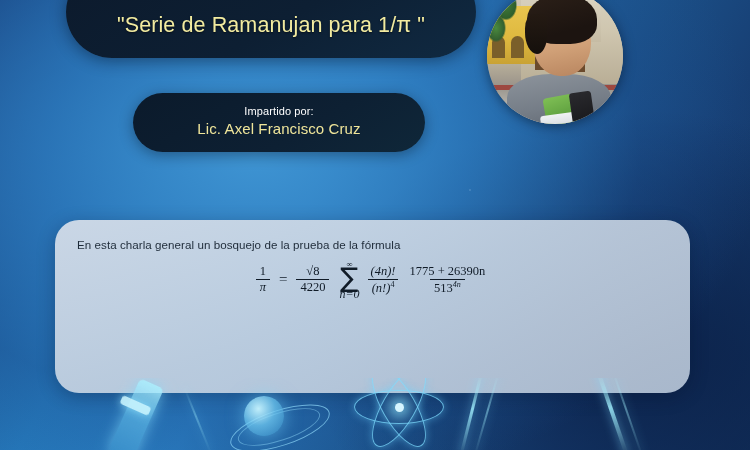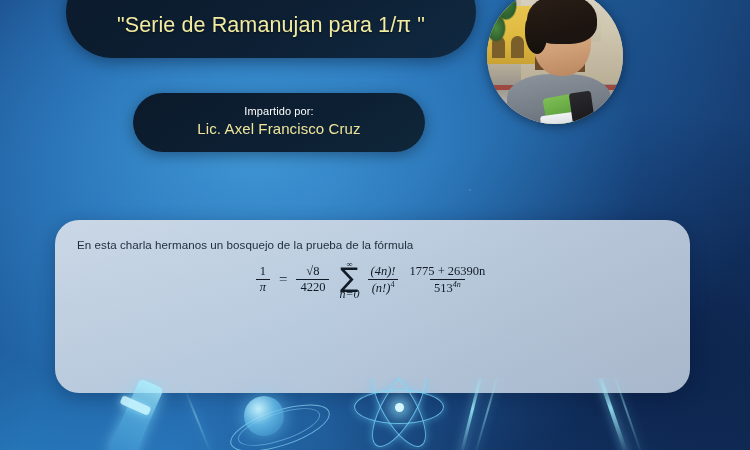--- a/index.html
+++ b/index.html
@@ -195,21 +195,21 @@
       <div class="person-hair"></div>
       <div class="person-hair2"></div>
       <div class="greenthing"></div>
       <div class="whitebox"></div>
       <div class="phone"></div>
     </div>
   </div>
 
   <div class="content-panel">
 
-    <div class="intro-line">En esta charla hermanos un bosquejo de la prueba de la fórmula</div>
+    <div class="intro-line">En esta charla general un bosquejo de la prueba de la fórmula</div>
 
     <div class="formula">
       <span class="frac">
         <span class="num">1</span>
         <span class="den italic">π</span>
       </span>
       <span class="eq">=</span>
       <span class="frac">
         <span class="num radic">√8</span>
         <span class="den">4220</span>

